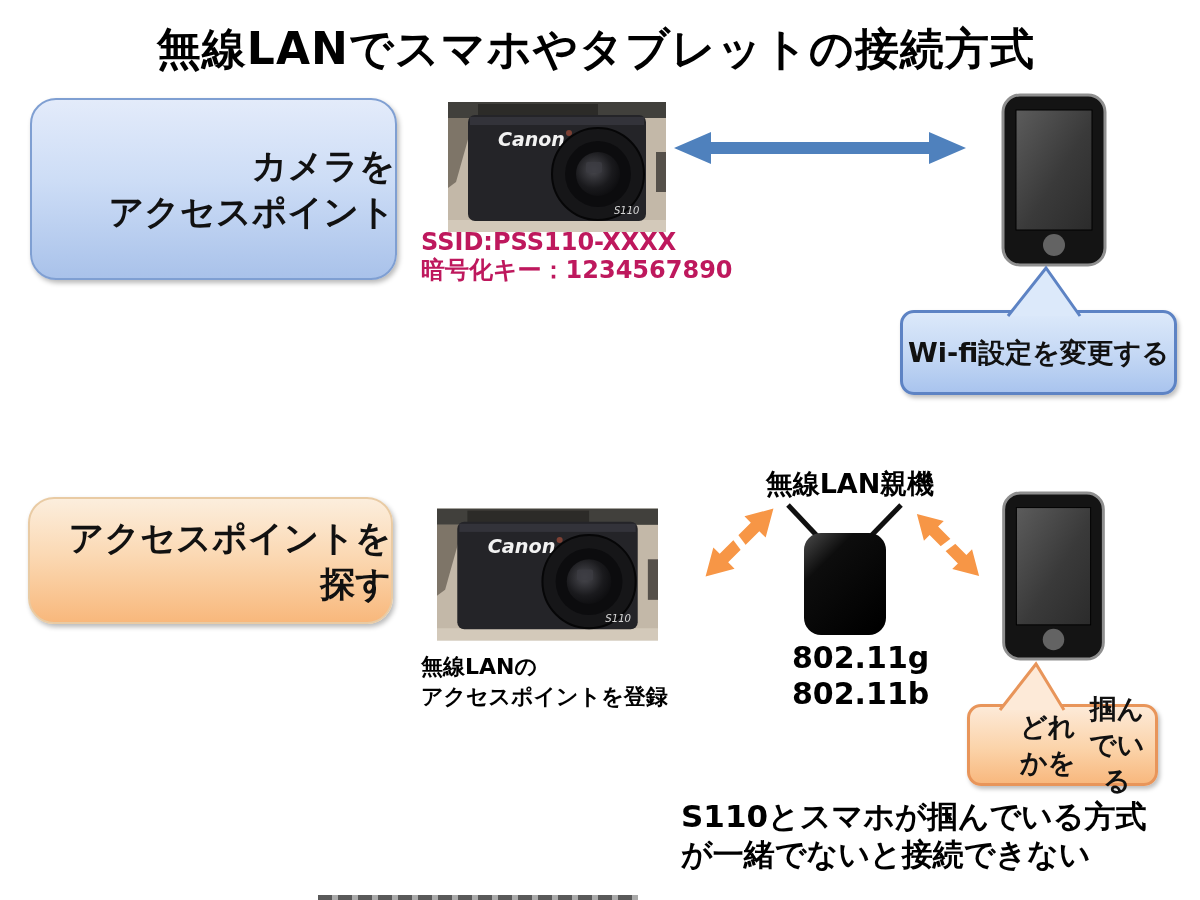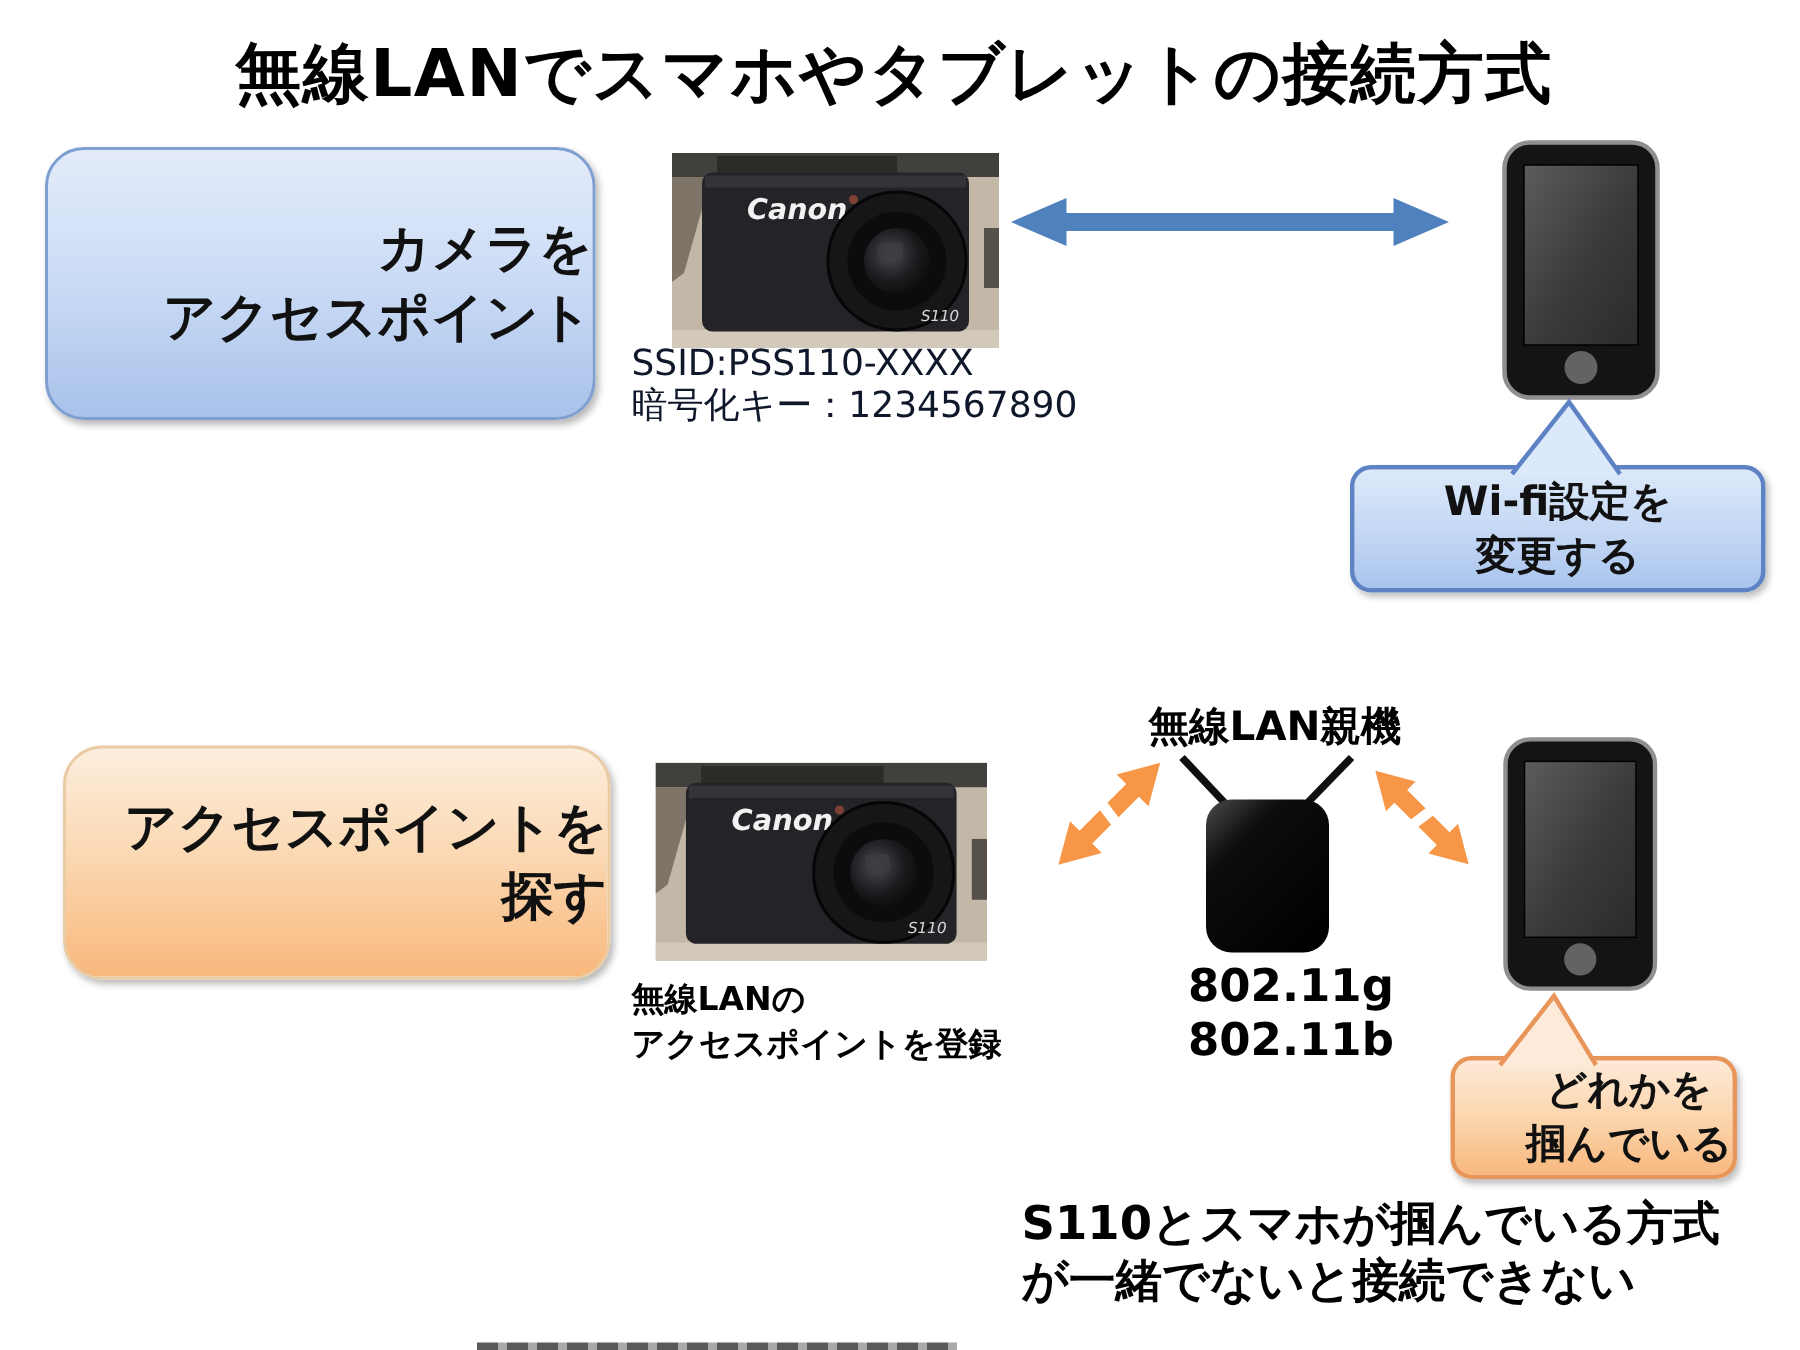--- a/index.html
+++ b/index.html
@@ -36,32 +36,31 @@
     box-shadow: 2px 3px 5px rgba(0,0,0,0.28);
   }
   .blue-box {
     left: 30px; top: 98px; width: 367px; height: 182px;
     background: linear-gradient(180deg, #e3ebfa 0%, #cdddf6 45%, #a9c2ea 100%);
     border: 2px solid #7f9fd2;
     font-size: 35px;
     line-height: 46px;
   }
   .orange-box {
-    left: 42px; top: 497px; width: 365px; height: 156px;
+    left: 28px; top: 497px; width: 365px; height: 127px;
     background: linear-gradient(180deg, #fceedd 0%, #fbd9b4 45%, #f8b87c 100%);
     border: 2px solid #e9cba4;
     font-size: 35px;
     line-height: 46px;
   }
 
   
   .callout {
     border-radius: 14px;
     display: flex;
-    flex-direction: column;
     align-items: center;
     justify-content: center;
     text-align: center;
     font-weight: 800;
     color: #111;
     font-size: 27px;
     line-height: 36px;
     box-shadow: 2px 3px 4px rgba(0,0,0,0.25);
     z-index: 4;
   }
@@ -73,21 +72,21 @@
   .callout-orange {
     left: 967px; top: 704px; width: 191px; height: 82px;
     background: linear-gradient(180deg, #fdead8 0%, #fbd3a9 55%, #f8b87e 100%);
     border: 3px solid #e8955a;
     padding-left: 47px;
   }
   .tail { z-index: 5; }
 
   .ssid-text {
     left: 421px; top: 228px; width: 370px;
-    font-size: 24px; font-weight: 400; color: #0f172a;
+    font-size: 24px; font-weight: 700; color: #be185d;
     line-height: 28px;
   }
   .register-text {
     left: 421px; top: 652px; width: 340px;
     font-size: 22px; font-weight: 700; color: #000;
     line-height: 30px;
   }
   .router-label {
     left: 740px; top: 466px; width: 220px;
     text-align: center;

